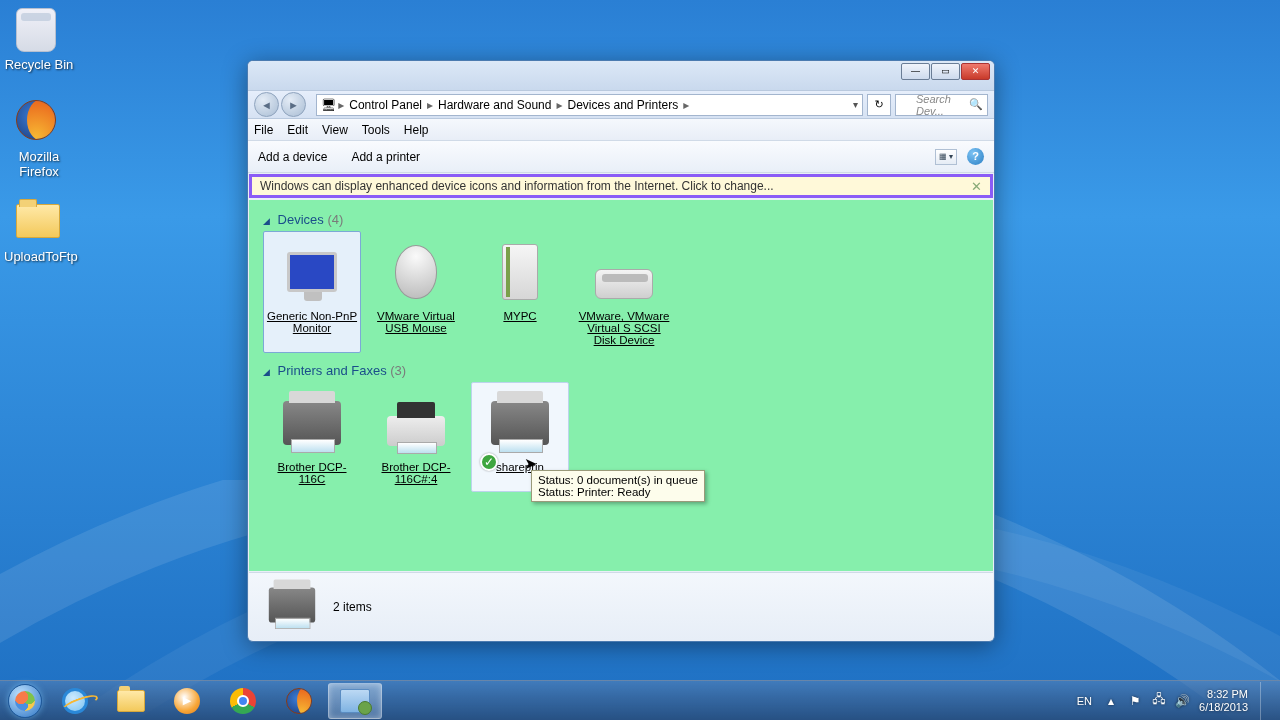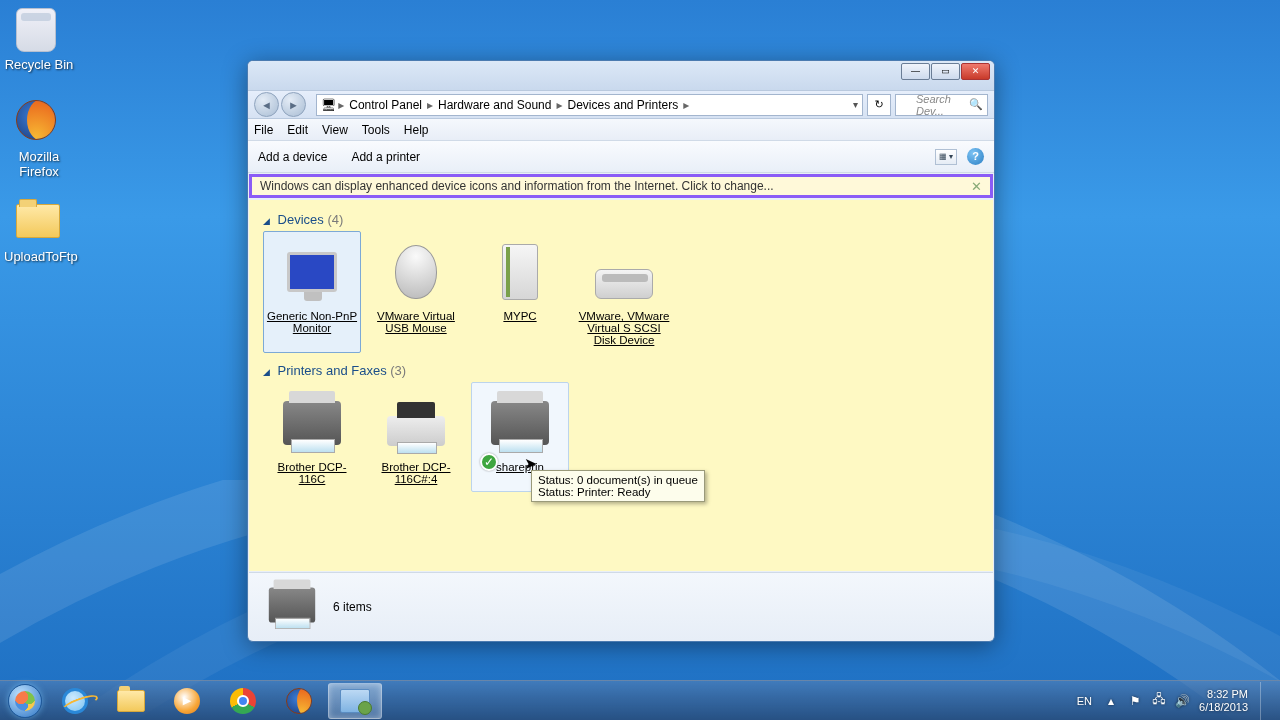--- a/index.html
+++ b/index.html
@@ -39,21 +39,21 @@
 .menu-bar span { cursor: pointer; }
 
 .toolbar { height: 32px; background: linear-gradient(#f9fbfe,#e9eff8); border-bottom: 1px solid #d0dae7; display: flex; align-items: center; padding: 0 10px; font-size: 12px; gap: 24px; position:relative; }
 .toolbar .right-tools { position:absolute; right:10px; display:flex; gap:10px; align-items:center; }
 .view-dd { width:22px; height:16px; border:1px solid #b0c0d4; background:linear-gradient(#fff,#e5ecf5); display:flex; align-items:center; justify-content:center; font-size:8px; color:#345; cursor:pointer; }
 .help-ico { width:17px; height:17px; border-radius:50%; background:radial-gradient(circle at 35% 30%,#7cc3f4,#2b7fc4); color:white; font-size:11px; font-weight:bold; text-align:center; line-height:17px; cursor:pointer; }
 
 .info-bar { background: #fff9d9; border: 3px solid #8b5cf6; margin: 1px; height: 24px; display: flex; align-items: center; padding: 0 8px; font-size: 12px; color: #333; position:relative; }
 .info-bar .close-info { position:absolute; right:8px; color:#8a7; cursor:pointer; font-size:13px; }
 
-.content { position: absolute; top: 139px; left: 1px; right: 1px; bottom: 70px; background: #fef9c3; overflow: auto; padding: 6px 14px; }
+.content { position: absolute; top: 139px; left: 1px; right: 1px; bottom: 70px; background: #86efac; overflow: auto; padding: 6px 14px; }
 .group-header { font-size: 13px; color: #1a4e8a; margin: 6px 0 4px; cursor: pointer; }
 .group-header .caret { font-size: 9px; color: #1a4e8a; margin-right: 4px; }
 .group-header .count { color: #7a7a7a; }
 .device-grid { display: flex; flex-wrap: wrap; gap: 6px; margin-bottom: 10px; }
 .device-item { width: 98px; text-align: center; font-size: 11.5px; padding: 6px 2px; border: 1px solid transparent; border-radius: 2px; cursor: pointer; position:relative;text-decoration:underline; }
 .device-item.selected { border-color: #7ca9d6; background: #e5f0fa; }
 .device-item.hover { border-color: #bcd4ec; background: #f1f7fd; }
 .device-item .dev-ico { width: 72px; height: 68px; margin: 0 auto 4px; display:flex; align-items:center; justify-content:center; }
 .device-item .check { position:absolute; left:8px; bottom:20px; width:18px; height:18px; border-radius:50%; background:#3fa63f; border:2px solid white; box-shadow:0 0 2px rgba(0,0,0,.4); color:white; font-size:12px; line-height:14px; text-align:center; }
 
@@ -256,21 +256,21 @@
       <div>Status: 0 document(s) in queue</div>
       <div>Status: Printer:  Ready</div>
     </div>
     <div class="cursor" style="left:278px; top:256px;">➤</div>
   </div>
 
   <div class="status-bar">
     <div class="sb-ico">
         <div class="ico-printer" style="transform:scale(.8);"></div>
       </div>
-    <span>6 items</span>
+    <span>2 items</span>
   </div>
 </div>
 
 <div class="taskbar">
   <div class="start-orb">
       <div class="orb-circ"></div>
     </div>
   <div class="task-btn">
       <div class="ico-ie"></div>
     </div>

